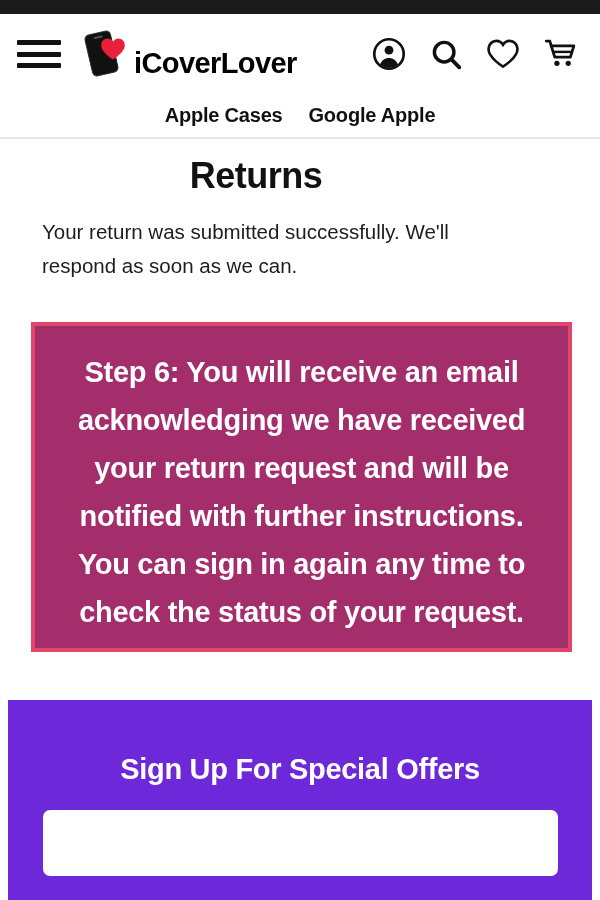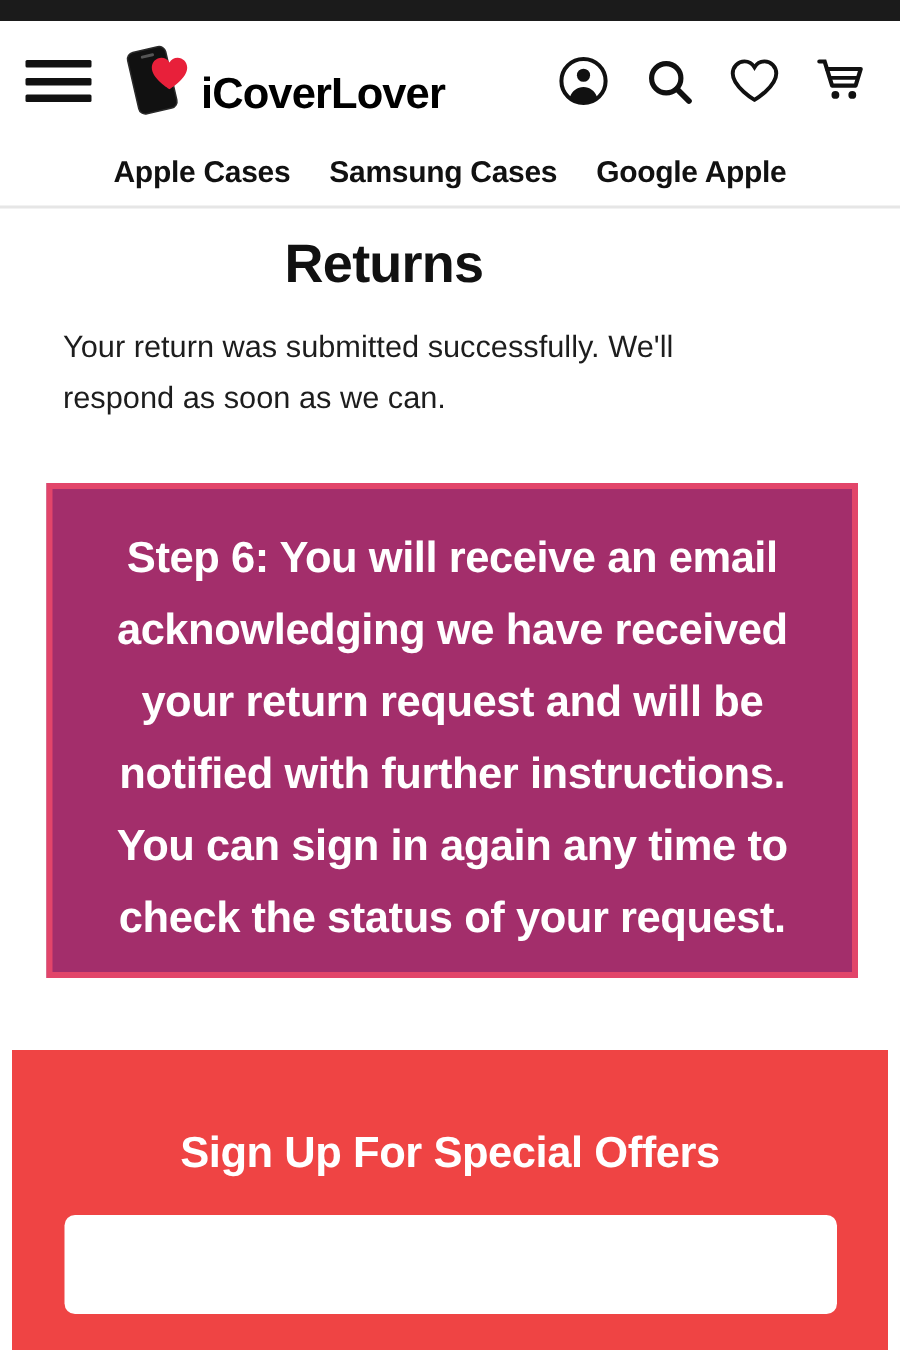--- a/index.html
+++ b/index.html
@@ -187,21 +187,21 @@
     letter-spacing: -0.3px;
   }
 
   
   .signup {
     position: absolute;
     left: 8px;
     top: 700px;
     width: 584px;
     height: 200px;
-    background: #ef4444;
+    background: #6d28d9;
   }
   .signup-title {
     text-align: center;
     font-size: 29px;
     font-weight: bold;
     color: #ffffff;
     margin-top: 53px;
     letter-spacing: -0.3px;
   }
   .signup-input {
@@ -277,21 +277,20 @@
           <circle cx="9.4" cy="18.4" r="1.9" fill="#111"></circle>
           <circle cx="17.6" cy="18.4" r="1.9" fill="#111"></circle>
         </svg>
       </div>
 
     </div>
   </div>
 
   <div class="navstrip">
     <div class="navlink">Apple Cases</div>
-    <div class="navlink">Samsung Cases</div>
     <div class="navlink">Google Apple</div>
   </div>
 
   <div class="main">
 
     <div class="page-title">Returns</div>
 
     <div class="intro">Your return was submitted successfully. We'll respond as soon as we can.</div>
 
     <div class="notice">

